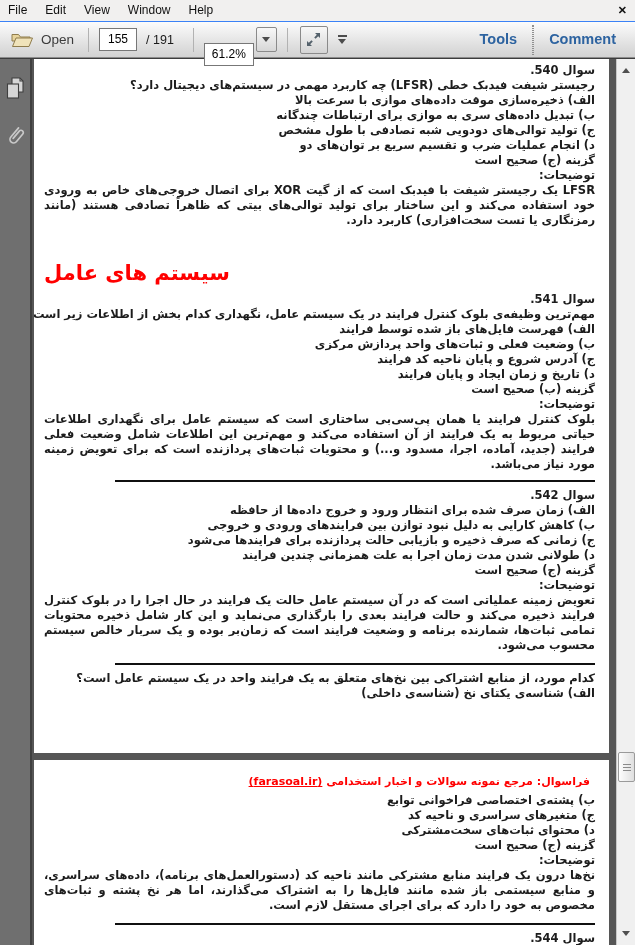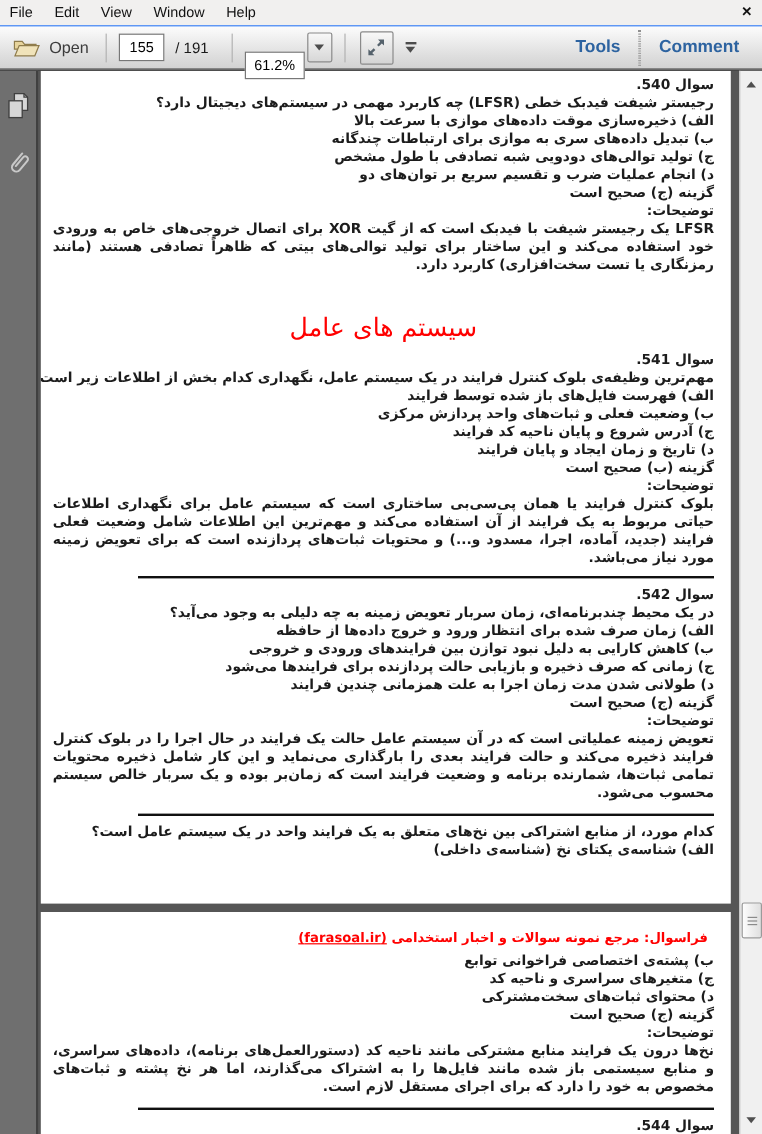--- a/index.html
+++ b/index.html
@@ -2,21 +2,21 @@
 <html><head>
 <meta charset="utf-8">
 <style>
   html,body{margin:0;padding:0;}
   body{width:635px;height:945px;overflow:hidden;position:relative;
        font-family:"Liberation Sans",sans-serif;background:#565656;
        -webkit-font-smoothing:antialiased;}
 
   
   .menubar{position:absolute;top:0;left:0;right:0;height:21px;background:#f1f0ef;
-           border-bottom:7px solid #3b82f6;display:flex;align-items:center;z-index:5;}
+           border-bottom:1px solid #3b82f6;display:flex;align-items:center;z-index:5;}
   .menu-item{font-size:12px;color:#111;padding:0 9px;line-height:21px;cursor:default;}
   .menu-item:first-child{padding-left:8px;}
   .close-x{position:absolute;right:8px;top:0;line-height:21px;font-size:11px;
            font-weight:bold;color:#111;}
 
   
   .toolbar{position:absolute;top:22px;left:0;right:0;height:35px;
            background:linear-gradient(#fcfcfc,#dedede 70%,#d2d2d2);
            border-bottom:1px solid #8b8b8b;display:flex;align-items:center;z-index:5;}
   .open-btn{display:flex;align-items:center;margin-left:7px;padding:2px 4px;border-radius:2px;}
@@ -55,22 +55,22 @@
   .page{position:absolute;left:2px;right:8px;background:#ffffff;}
   .page.p1{top:0;height:694px;overflow:hidden;}
   .page.p2{top:701px;height:400px;overflow:hidden;}
   .page-inner{padding:4px 14px 0 10px;direction:rtl;}
   .page.p2 .page-inner{padding-top:15px;}
 
   .doc-line{font-family:"DejaVu Sans",sans-serif;font-weight:bold;font-size:11.5px;
             line-height:15px;color:#1c1c1c;text-align:right;white-space:nowrap;overflow:visible;}
   .doc-para{font-family:"DejaVu Sans",sans-serif;font-weight:bold;font-size:11.5px;
             line-height:15px;color:#1c1c1c;text-align:justify;white-space:normal;}
-  .doc-heading{font-family:"DejaVu Sans",sans-serif;font-weight:normal;font-size:21px;
-               line-height:28px;text-align:center;margin-top:31px;margin-bottom:5px;}
+  .doc-heading{font-family:"DejaVu Sans",sans-serif;font-weight:bold;font-size:21px;
+               line-height:28px;text-align:left;margin-top:31px;margin-bottom:5px;}
   .sep{border-top:2px solid #101010;width:480px;margin:8px 0 6px auto;}
   .sep.wide{margin-top:10px;}
   .site-header{font-family:"DejaVu Sans",sans-serif;font-weight:bold;font-size:11px;
                line-height:14px;text-align:right;margin:0 5px 4px 0;white-space:nowrap;}
   .site-link{text-decoration:underline;}
 
   
   .vscroll{position:absolute;top:0;right:0;bottom:0;width:18px;background:#f0f0f0;
            border-left:1px solid #c8c8c8;}
   .scroll-arrow{position:absolute;left:0;width:18px;height:16px;display:flex;
@@ -184,21 +184,20 @@
           <div class="doc-line">مهم‌ترین وظیفه‌ی بلوک کنترل فرایند در یک سیستم عامل، نگهداری کدام بخش از اطلاعات زیر است؟</div>
           <div class="doc-line">الف) فهرست فایل‌های باز شده توسط فرایند</div>
           <div class="doc-line">ب) وضعیت فعلی و ثبات‌های واحد پردازش مرکزی</div>
           <div class="doc-line">ج) آدرس شروع و پایان ناحیه کد فرایند</div>
           <div class="doc-line">د) تاریخ و زمان ایجاد و پایان فرایند</div>
           <div class="doc-line">گزینه (ب) صحیح است</div>
           <div class="doc-line">توضیحات:</div>
           <div class="doc-para">بلوک کنترل فرایند یا همان پی‌سی‌بی ساختاری است که سیستم عامل برای نگهداری اطلاعات حیاتی مربوط به یک فرایند از آن استفاده می‌کند و مهم‌ترین این اطلاعات شامل وضعیت فعلی فرایند (جدید، آماده، اجرا، مسدود و...) و محتویات ثبات‌های پردازنده است که برای تعویض زمینه مورد نیاز می‌باشد.</div>
           <div class="sep"></div>
           <div class="doc-line">سوال 542.</div>
-          <div class="doc-line">در یک محیط چندبرنامه‌ای، زمان سربار تعویض زمینه به چه دلیلی به وجود می‌آید؟</div>
           <div class="doc-line">الف) زمان صرف شده برای انتظار ورود و خروج داده‌ها از حافظه</div>
           <div class="doc-line">ب) کاهش کارایی به دلیل نبود توازن بین فرایندهای ورودی و خروجی</div>
           <div class="doc-line">ج) زمانی که صرف ذخیره و بازیابی حالت پردازنده برای فرایندها می‌شود</div>
           <div class="doc-line">د) طولانی شدن مدت زمان اجرا به علت همزمانی چندین فرایند</div>
           <div class="doc-line">گزینه (ج) صحیح است</div>
           <div class="doc-line">توضیحات:</div>
           <div class="doc-para">تعویض زمینه عملیاتی است که در آن سیستم عامل حالت یک فرایند در حال اجرا را در بلوک کنترل فرایند ذخیره می‌کند و حالت فرایند بعدی را بارگذاری می‌نماید و این کار شامل ذخیره محتویات تمامی ثبات‌ها، شمارنده برنامه و وضعیت فرایند است که زمان‌بر بوده و یک سربار خالص سیستم محسوب می‌شود.</div>
           <div class="sep wide"></div>
           <div class="doc-line">کدام مورد، از منابع اشتراکی بین نخ‌های متعلق به یک فرایند واحد در یک سیستم عامل است؟</div>
           <div class="doc-line">الف) شناسه‌ی یکتای نخ (شناسه‌ی داخلی)</div>

